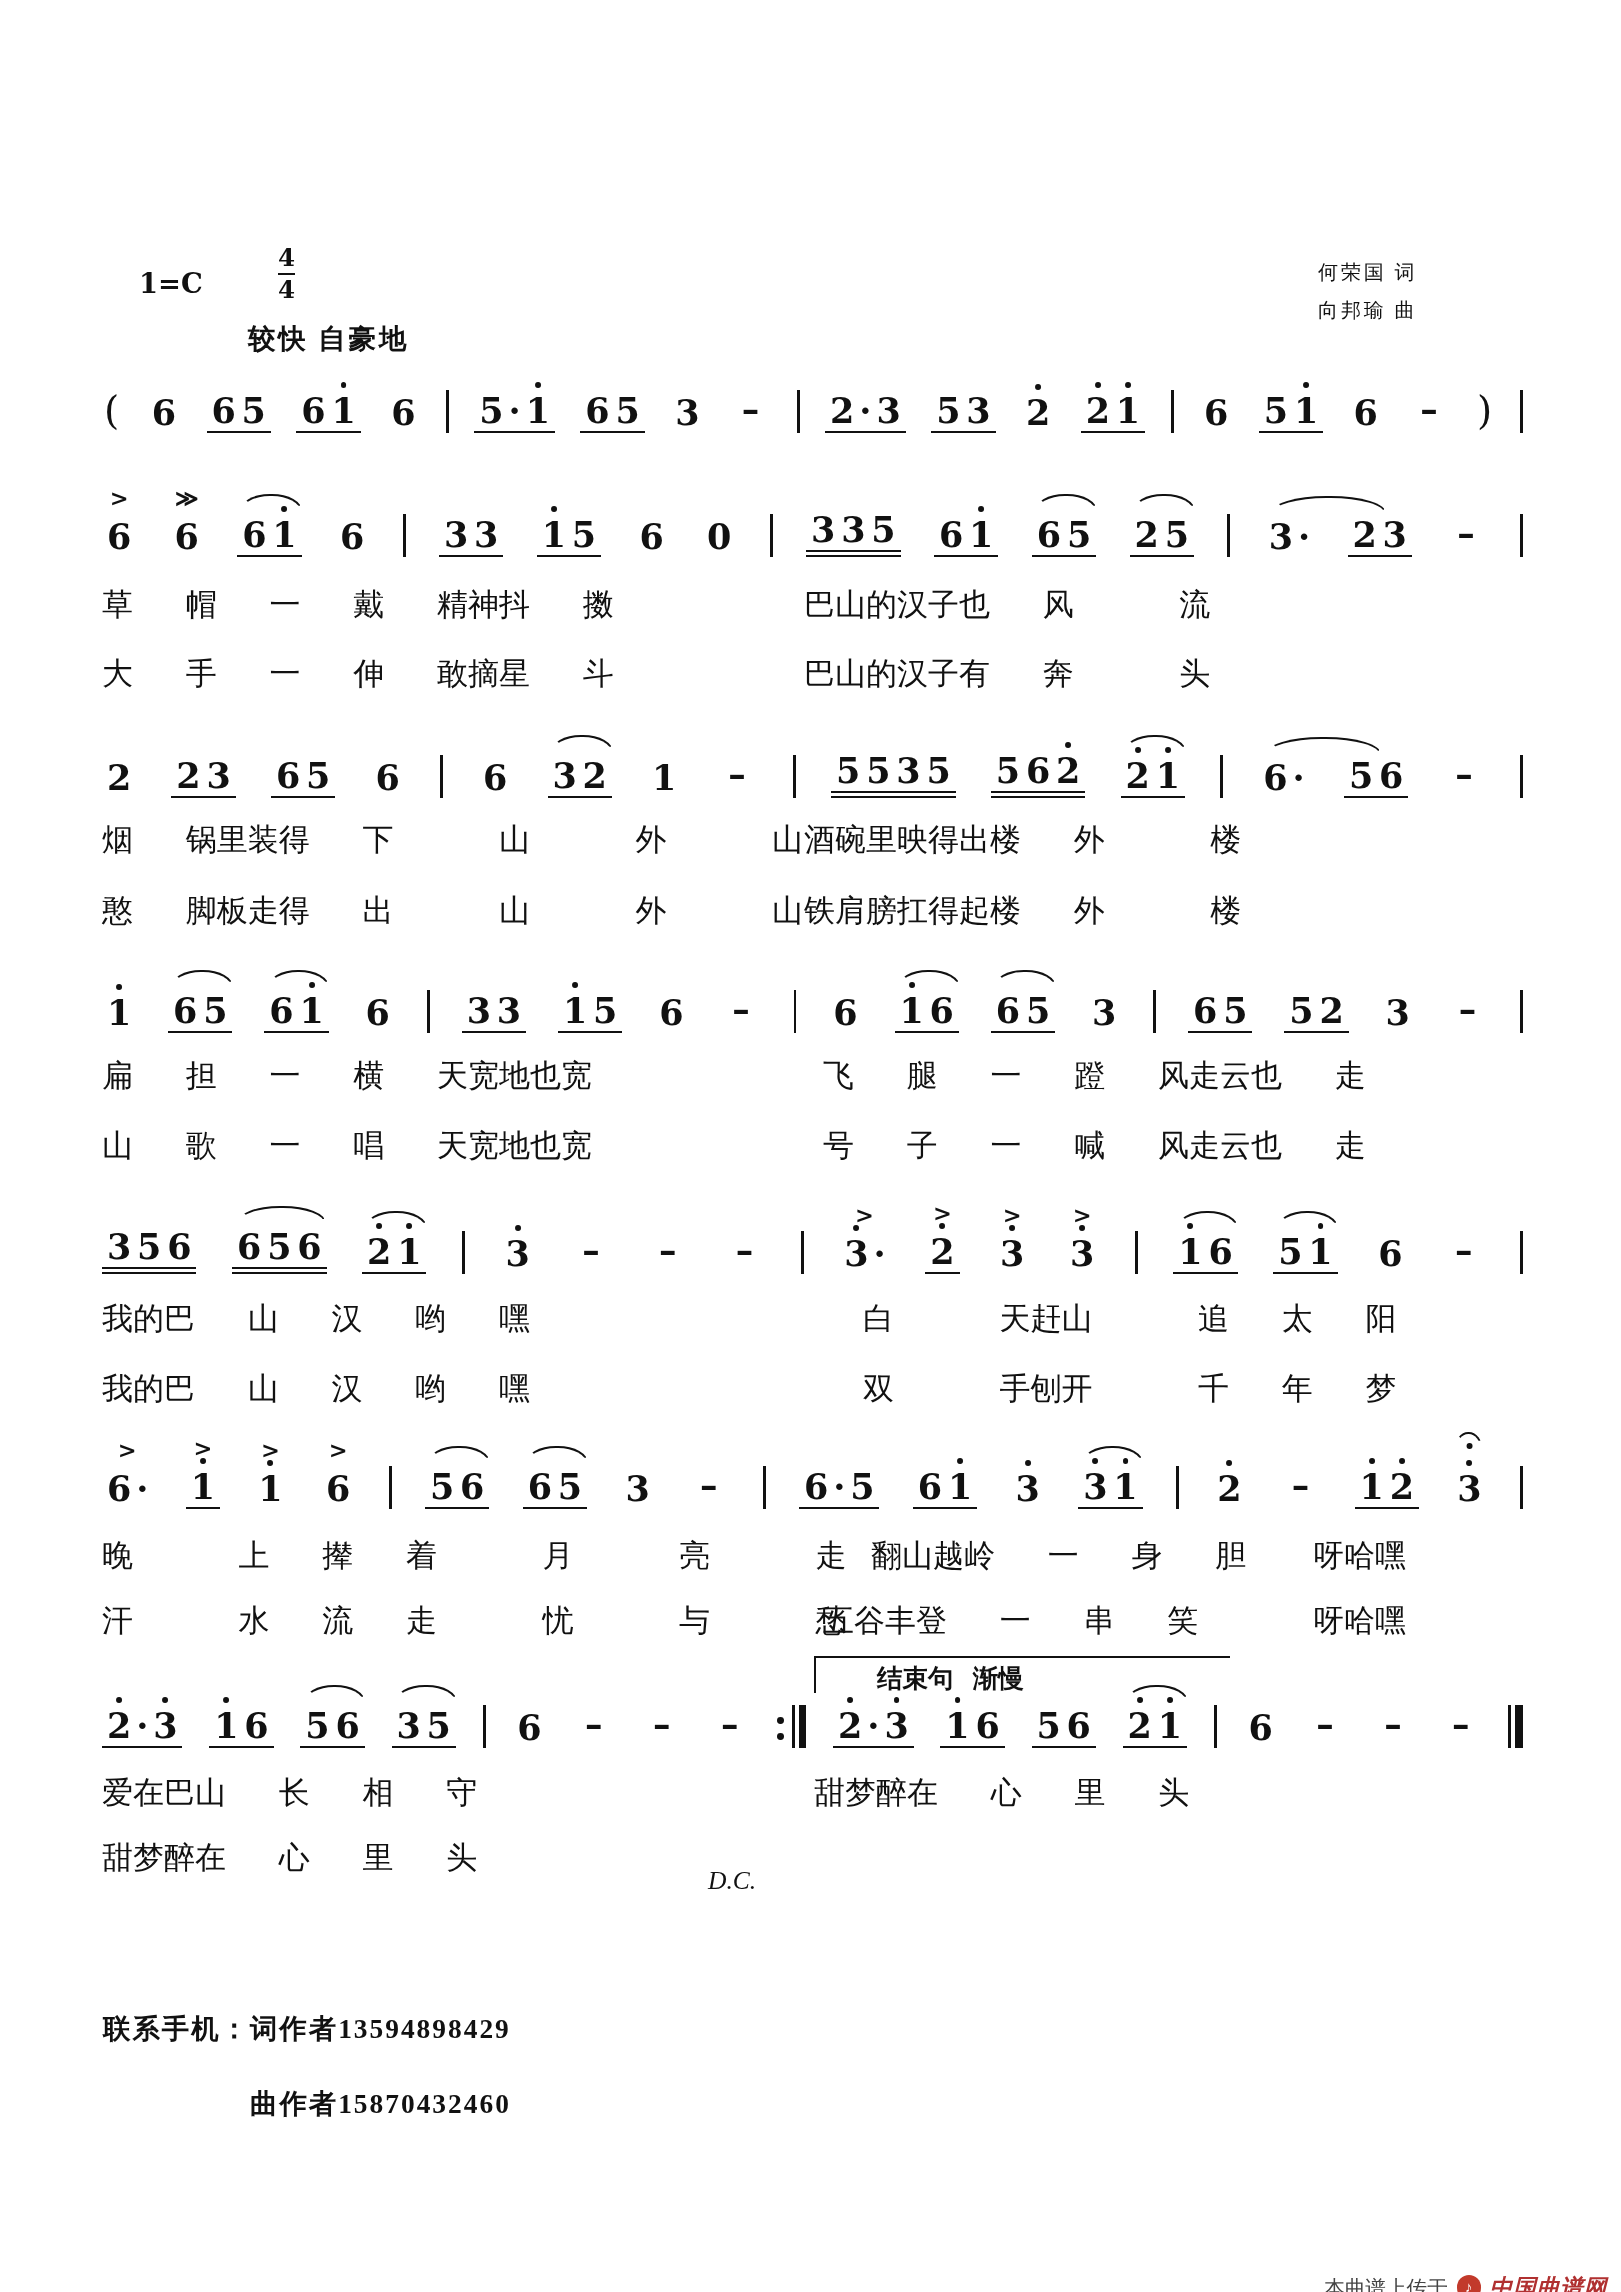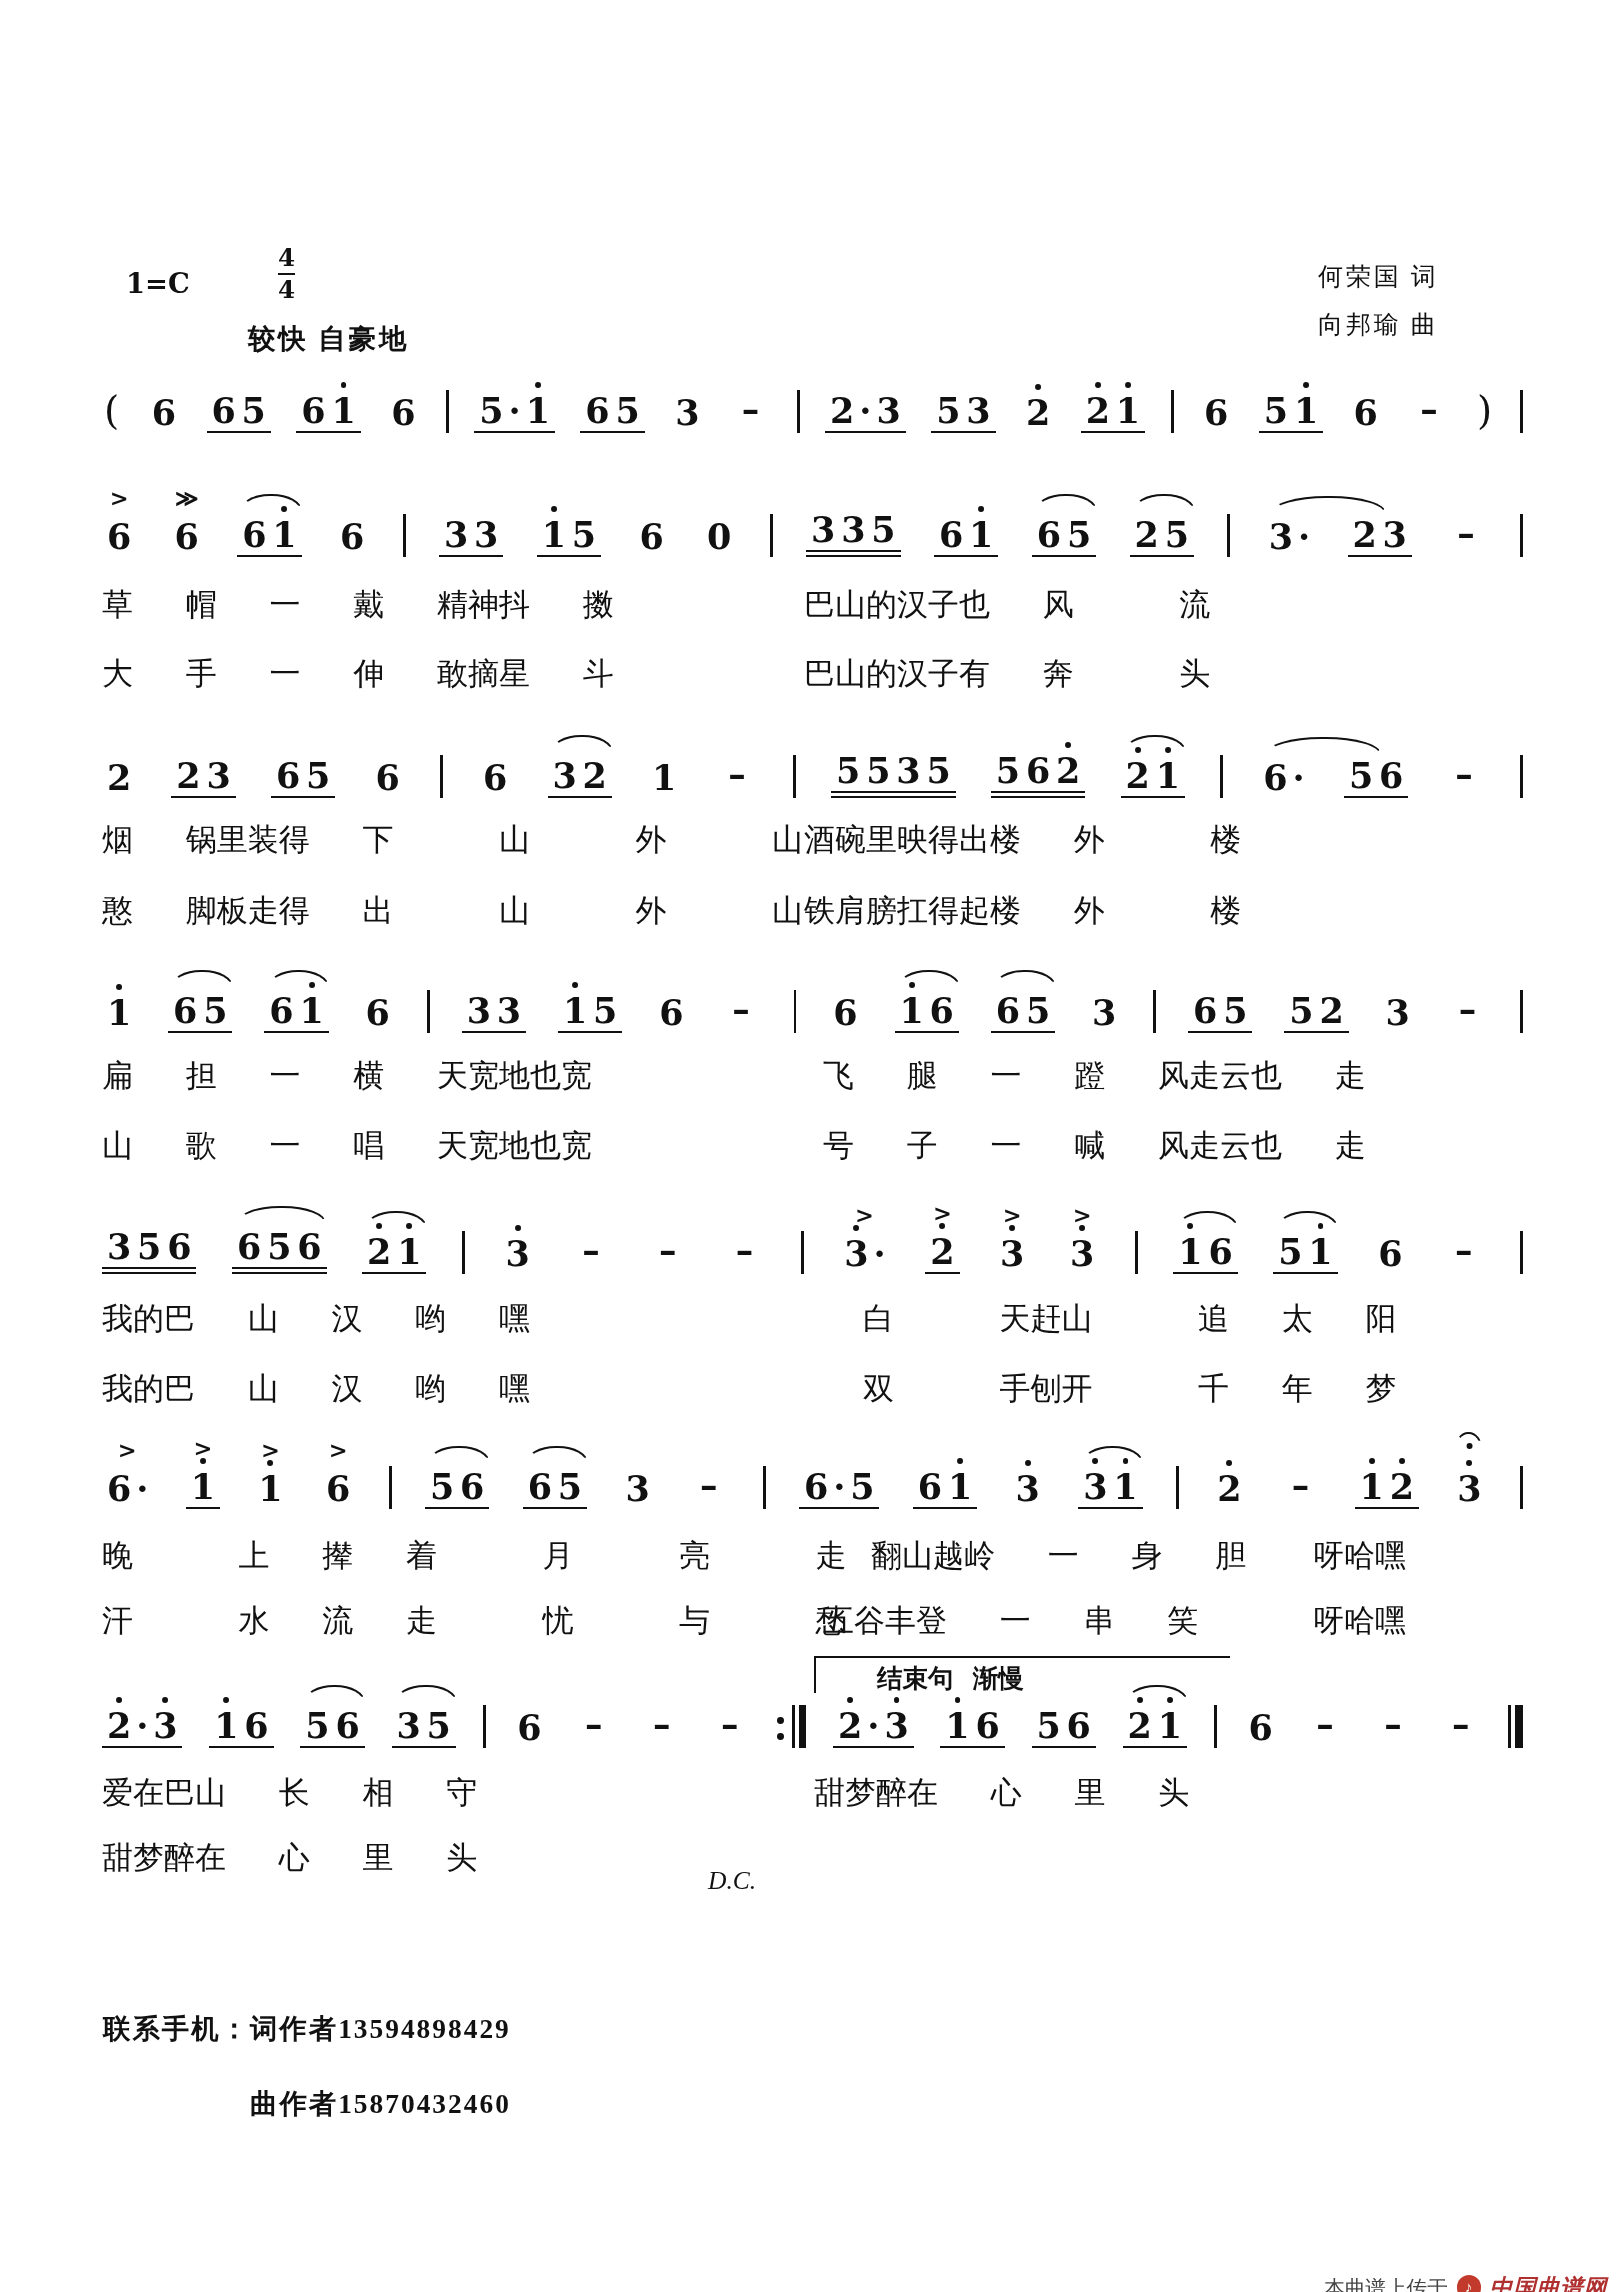--- a/index.html
+++ b/index.html
@@ -1,22 +1,22 @@
 <!DOCTYPE html>
 <html><head>
 <meta charset="utf-8">
 <style>
   html,body{margin:0;padding:0;background:#e8e8e8;}
   .page{position:relative;width:1621px;height:2293px;background:#ffffff;overflow:hidden;
         color:#111;font-family:"Liberation Serif",serif;}
   
   .title{position:absolute;top:184px;left:0;width:100%;text-align:center;
          font-family:"Liberation Serif",serif;font-weight:700;font-size:57px;letter-spacing:9.8px;}
-  .credits{position:absolute;left:1318px;top:253px;font-size:25px;line-height:1.9;letter-spacing:2.9px;}
-  .keysig{position:absolute;left:126px;top:267px;font-family:"DejaVu Serif",serif;font-weight:700;font-size:27.4px;}
+  .credits{position:absolute;left:1318px;top:253px;font-size:20px;line-height:1.9;letter-spacing:2.9px;}
+  .keysig{position:absolute;left:139px;top:267px;font-family:"DejaVu Serif",serif;font-weight:700;font-size:27.4px;}
   .meter{position:absolute;left:278px;top:245px;text-align:center;
          font-family:"DejaVu Serif",serif;font-weight:700;font-size:24.5px;line-height:1.05;}
   .meter .mid{display:block;height:0;border-top:2.9px solid #111;margin:2px 0;}
   .tempo{position:absolute;left:248px;top:321px;font-weight:700;font-size:27.4px;letter-spacing:2.9px;}
   
   .music-row{position:absolute;left:102px;width:1421px;height:45px;
              display:flex;justify-content:space-between;align-items:flex-end;
              font-family:"DejaVu Serif",serif;font-weight:700;font-size:35px;}
   .cl{position:relative;display:inline-flex;align-items:flex-end;}
   .body{display:inline-flex;align-items:flex-end;padding:0 2px 2.9px;line-height:1;}

